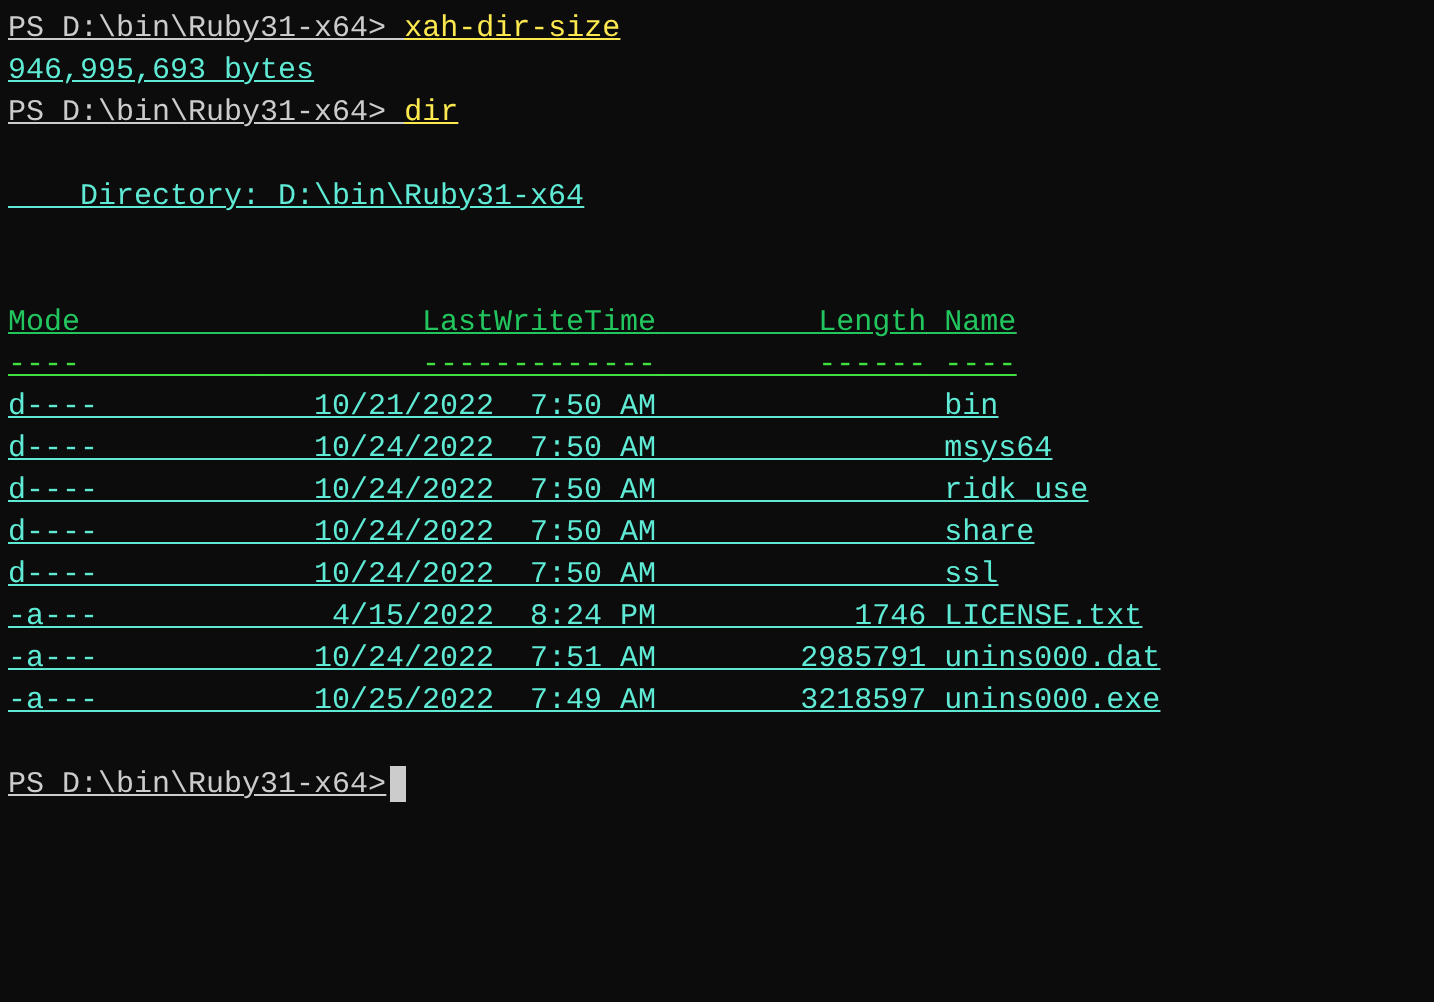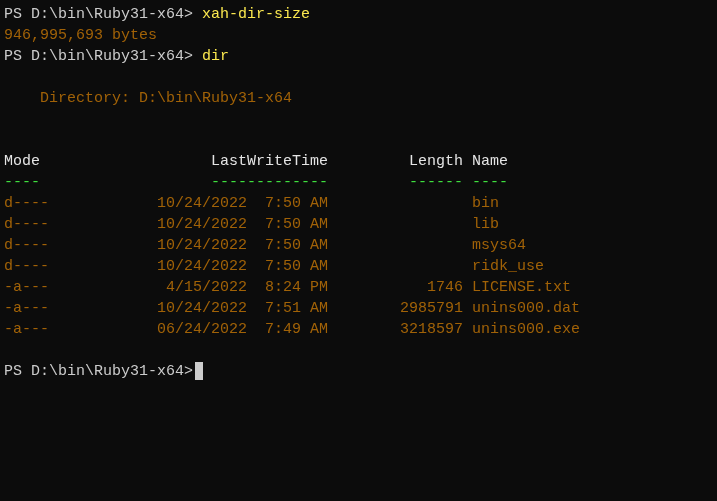--- a/index.html
+++ b/index.html
@@ -1,31 +1,31 @@
 <!DOCTYPE html>
 <html><head>
   <meta charset="utf-8">
   <style>
-    * { margin: 0; padding: 0; box-sizing: border-box; }
+    * { margin: 0; padding: 0; box-sizing: border-box; text-decoration: underline; }
     body {
       background: #0c0c0c;
       color: #cccccc;
       font-family: Consolas, 'Courier New', monospace;
       font-size: 15px;
       line-height: 1.4;
       padding: 4px;
       width: 717px;
       height: 501px;
       overflow: hidden;
     }
     .prompt { color: #cccccc; }
     .caret { color: #cccccc; }
     .command { color: #fce94f; }
-    .output { color: #a16207; }
-    .header { color: #e5e5e5; }
+    .output { color: #5eead4; }
+    .header { color: #22c55e; }
     .dash { color: #3fe03f; }
     .line { white-space: pre; }
     .spacer { height: 1.4em; }
     .row { white-space: pre; }
     .cursor {
       display: inline-block;
       width: 8px;
       height: 18px;
       background: #cccccc;
       vertical-align: text-bottom;
@@ -46,24 +46,25 @@
 <div class="line output"><span>    Directory: </span><span>D:\bin\Ruby31-x64</span></div>
 
 <div class="spacer"></div>
 <div class="spacer"></div>
 
 <div class="line"><span class="header" id="h-mode">Mode          </span><span class="header" id="h-lwt">         LastWriteTime</span><span class="header" id="h-len">         Length</span><span class="header" id="h-name"> Name</span></div>
 
 <div class="line"><span class="dash" id="d-mode">----          </span><span class="dash" id="d-lwt">         -------------</span><span class="dash" id="d-len">         ------</span><span class="dash" id="d-name"> ----</span></div>
 
 <div id="rows">
-    <div class="row output">d----            10/24/2022  7:50 AM                bin</div>
-    <div class="row output">d----            10/24/2022  7:50 AM                lib</div>
+    <div class="row output">d----            10/21/2022  7:50 AM                bin</div>
     <div class="row output">d----            10/24/2022  7:50 AM                msys64</div>
     <div class="row output">d----            10/24/2022  7:50 AM                ridk_use</div>
+    <div class="row output">d----            10/24/2022  7:50 AM                share</div>
+    <div class="row output">d----            10/24/2022  7:50 AM                ssl</div>
     <div class="row output">-a---             4/15/2022  8:24 PM           1746 LICENSE.txt</div>
     <div class="row output">-a---            10/24/2022  7:51 AM        2985791 unins000.dat</div>
-    <div class="row output">-a---            06/24/2022  7:49 AM        3218597 unins000.exe</div>
+    <div class="row output">-a---            10/25/2022  7:49 AM        3218597 unins000.exe</div>
   </div>
 
 <div class="spacer"></div>
 
 <div class="line"><span class="prompt">PS </span><span class="prompt">D:\bin\Ruby31-x64</span><span class="caret">&gt;</span><span class="cursor"></span></div>
 
 </body></html>

